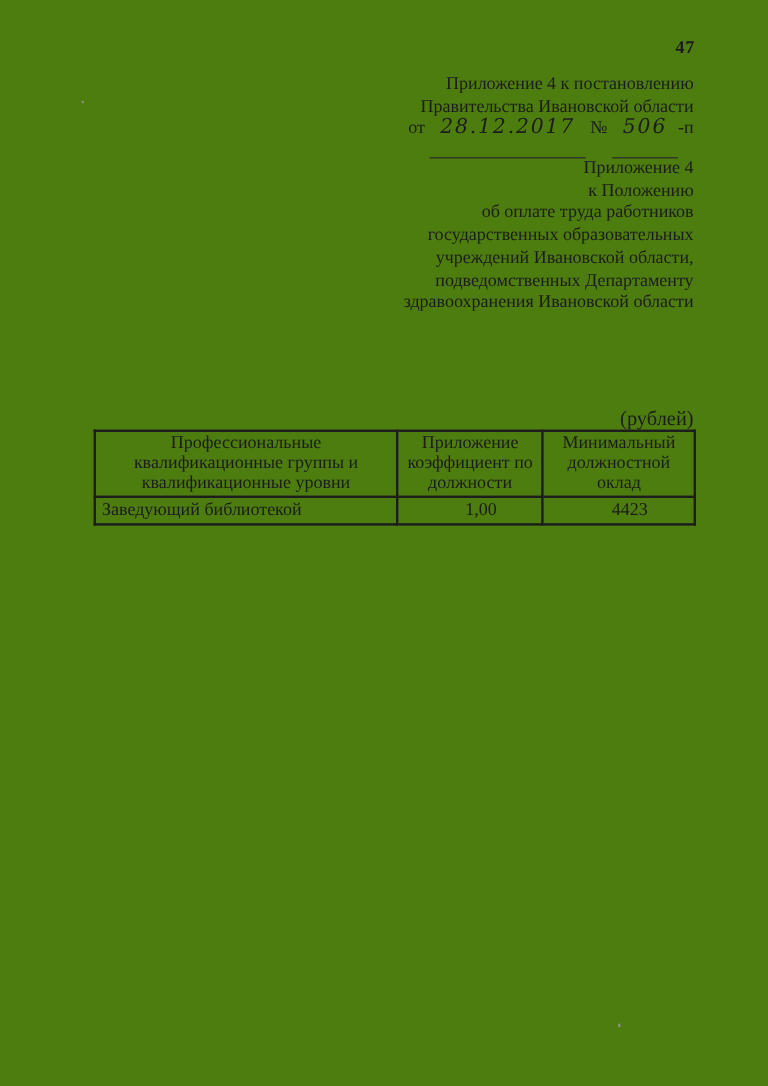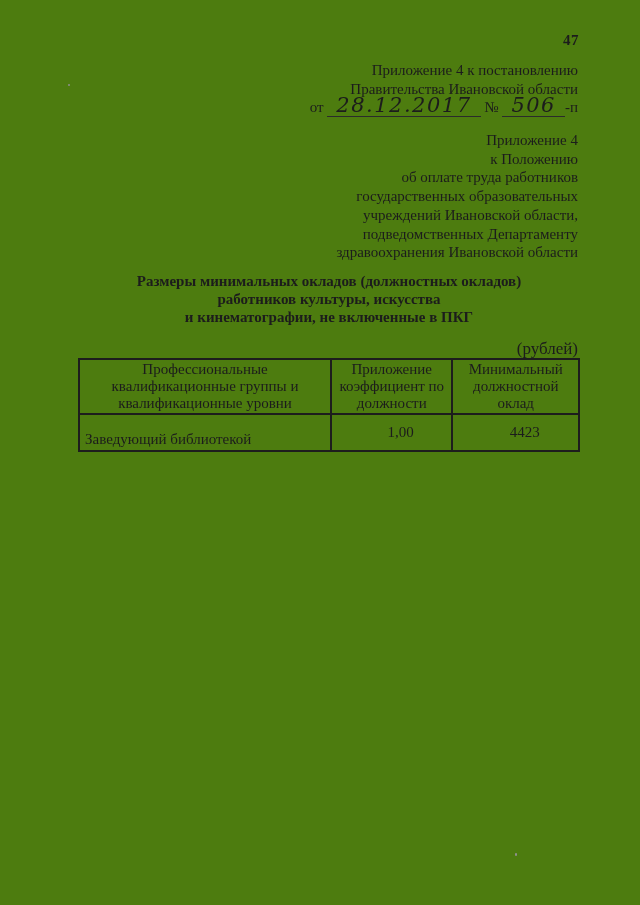--- a/index.html
+++ b/index.html
@@ -27,23 +27,23 @@
     font-size: 15px;
     line-height: 18.7px;
     white-space: nowrap;
   }
   .block-resolution { top: 61px; }
   .block-regulation { top: 131px; }
   .handwritten {
     display: inline-block;
     font-family: "DejaVu Serif", serif;
     font-style: italic;
-    font-size: 21px;
+    font-size: 17px;
     letter-spacing: 1.5px;
-    padding: 0 9px 3px 9px;
+    padding: 0 9px 17px 9px;
     border-bottom: 1.4px solid #2b2b2b;
     line-height: 15px;
   }
   .doc-title {
     position: absolute;
     left: 78px;
     width: 502px;
     top: 272px;
     text-align: center;
     font-weight: bold;
@@ -89,21 +89,21 @@
     display: block;
     text-align: justify;
     text-align-last: justify;
   }
   .left-line {
     display: block;
     text-align: left;
   }
   .cell-pos {
     text-align: left;
-    padding: 16px 4px 2px 5px;
+    padding: 2px 4px 2px 5px;
   }
   .cell-num {
     text-align: center;
     padding: 1px 2px 2px 20px;
   }
   .hdr-line { display: block; }
   .speck { position: absolute; background: #8f8f8f; border-radius: 1px; }
   .speck-1 { left: 68px; top: 84px; width: 2px; height: 2px; }
   .speck-2 { left: 515px; top: 853px; width: 2px; height: 3px; }
 </style>
@@ -128,25 +128,20 @@
   <div class="right-block block-regulation">
     <div>Приложение 4</div>
     <div>к Положению</div>
     <div>об оплате труда работников</div>
     <div>государственных образовательных</div>
     <div>учреждений Ивановской области,</div>
     <div>подведомственных Департаменту</div>
     <div>здравоохранения Ивановской области</div>
   </div>
 
-  <div class="doc-title">
-    <div>Размеры минимальных окладов (должностных окладов)</div>
-    <div>работников культуры, искусства</div>
-    <div>и кинематографии, не включенные в ПКГ</div>
-  </div>
 
   <div class="units-note">(рублей)</div>
 
   <table class="salary-table">
     <colgroup>
       <col class="col-groups">
       <col class="col-coeff">
       <col class="col-salary">
     </colgroup>
     <thead>

